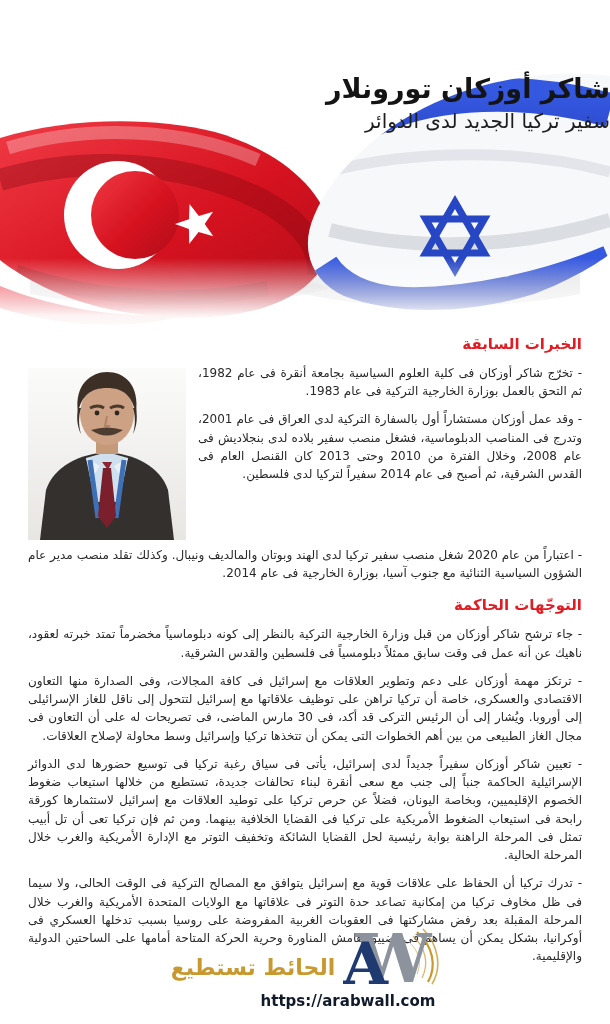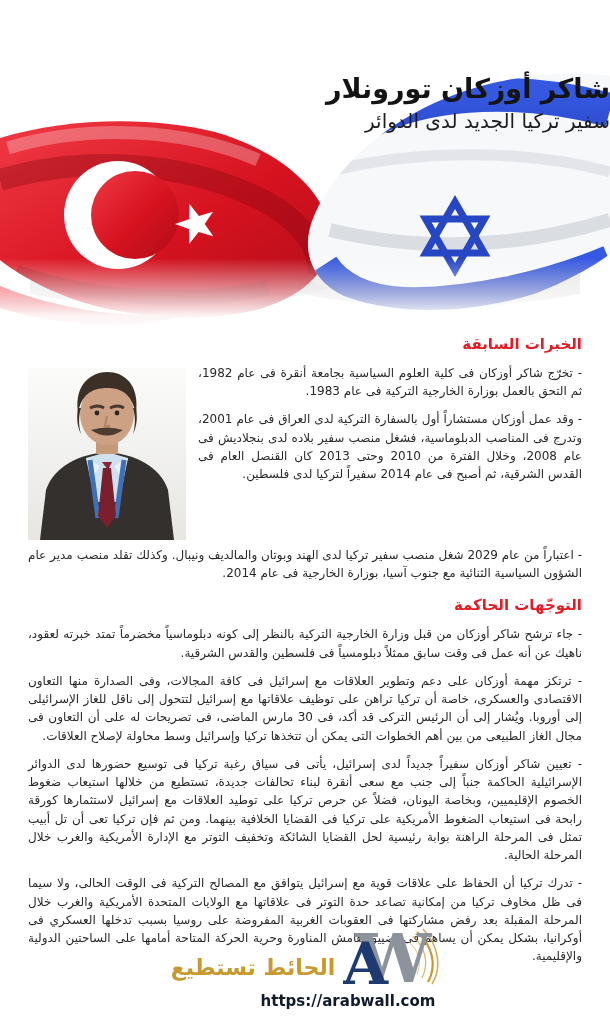--- a/index.html
+++ b/index.html
@@ -141,21 +141,21 @@
         <circle cx="69" cy="45" r="2.4" fill="#2e2620"></circle>
         <circle cx="89" cy="45" r="2.4" fill="#2e2620"></circle>
 
         <path d="M79,48 L77,58 L82,58" stroke="#b08464" stroke-width="2" fill="none"></path>
         <path d="M63,62 Q79,57 95,62 Q79,73 63,62 Z" fill="#4d3c30"></path>
       </svg>
 
       <p class="body-par">- تخرّج شاكر أوزكان فى كلية العلوم السياسية بجامعة أنقرة فى عام 1982، ثم التحق بالعمل بوزارة الخارجية التركية فى عام 1983.</p>
       <p class="body-par">- وقد عمل أوزكان مستشاراً أول بالسفارة التركية لدى العراق فى عام 2001، وتدرج فى المناصب الدبلوماسية، فشغل منصب سفير بلاده لدى بنجلاديش فى عام 2008، وخلال الفترة من 2010 وحتى 2013 كان القنصل العام فى القدس الشرقية، ثم أصبح فى عام 2014 سفيراً لتركيا لدى فلسطين.</p>
       <div class="clear"></div>
-      <p class="body-par">- اعتباراً من عام 2029 شغل منصب سفير تركيا لدى الهند وبوتان والمالديف ونيبال. وكذلك تقلد منصب مدير عام الشؤون السياسية الثنائية مع جنوب آسيا، بوزارة الخارجية فى عام 2014.</p>
+      <p class="body-par">- اعتباراً من عام 2020 شغل منصب سفير تركيا لدى الهند وبوتان والمالديف ونيبال. وكذلك تقلد منصب مدير عام الشؤون السياسية الثنائية مع جنوب آسيا، بوزارة الخارجية فى عام 2014.</p>
     </div>
 
     <h2 class="section-heading second">التوجّهات الحاكمة</h2>
 
     <p class="body-par">- جاء ترشح شاكر أوزكان من قبل وزارة الخارجية التركية بالنظر إلى كونه دبلوماسياً مخضرماً تمتد خبرته لعقود، ناهيك عن أنه عمل فى وقت سابق ممثلاً دبلومسياً فى فلسطين والقدس الشرقية.</p>
     <p class="body-par">- ترتكز مهمة أوزكان على دعم وتطوير العلاقات مع إسرائيل فى كافة المجالات، وفى الصدارة منها التعاون الاقتصادى والعسكرى، خاصة أن تركيا تراهن على توظيف علاقاتها مع إسرائيل لتتحول إلى ناقل للغاز الإسرائيلى إلى أوروبا. ويُشار إلى أن الرئيس التركى قد أكد، فى 30 مارس الماضى، فى تصريحات له على أن التعاون فى مجال الغاز الطبيعى من بين أهم الخطوات التى يمكن أن تتخذها تركيا وإسرائيل وسط محاولة لإصلاح العلاقات.</p>
     <p class="body-par">- تعيين شاكر أوزكان سفيراً جديداً لدى إسرائيل، يأتى فى سياق رغبة تركيا فى توسيع حضورها لدى الدوائر الإسرائيلية الحاكمة جنباً إلى جنب مع سعى أنقرة لبناء تحالفات جديدة، تستطيع من خلالها استيعاب ضغوط الخصوم الإقليميين، وبخاصة اليونان، فضلاً عن حرص تركيا على توطيد العلاقات مع إسرائيل لاستثمارها كورقة رابحة فى استيعاب الضغوط الأمريكية على تركيا فى القضايا الخلافية بينهما. ومن ثم فإن تركيا تعى أن تل أبيب تمثل فى المرحلة الراهنة بوابة رئيسية لحل القضايا الشائكة وتخفيف التوتر مع الإدارة الأمريكية والغرب خلال المرحلة الحالية.</p>
     <p class="body-par">- تدرك تركيا أن الحفاظ على علاقات قوية مع إسرائيل يتوافق مع المصالح التركية فى الوقت الحالى، ولا سيما فى ظل مخاوف تركيا من إمكانية تصاعد حدة التوتر فى علاقاتها مع الولايات المتحدة الأمريكية والغرب خلال المرحلة المقبلة بعد رفض مشاركتها فى العقوبات الغربية المفروضة على روسيا بسبب تدخلها العسكري فى أوكرانيا، بشكل يمكن أن يساهم فى تضييق هامش المناورة وحرية الحركة المتاحة أمامها على الساحتين الدولية والإقليمية.</p>
   </div>
 

